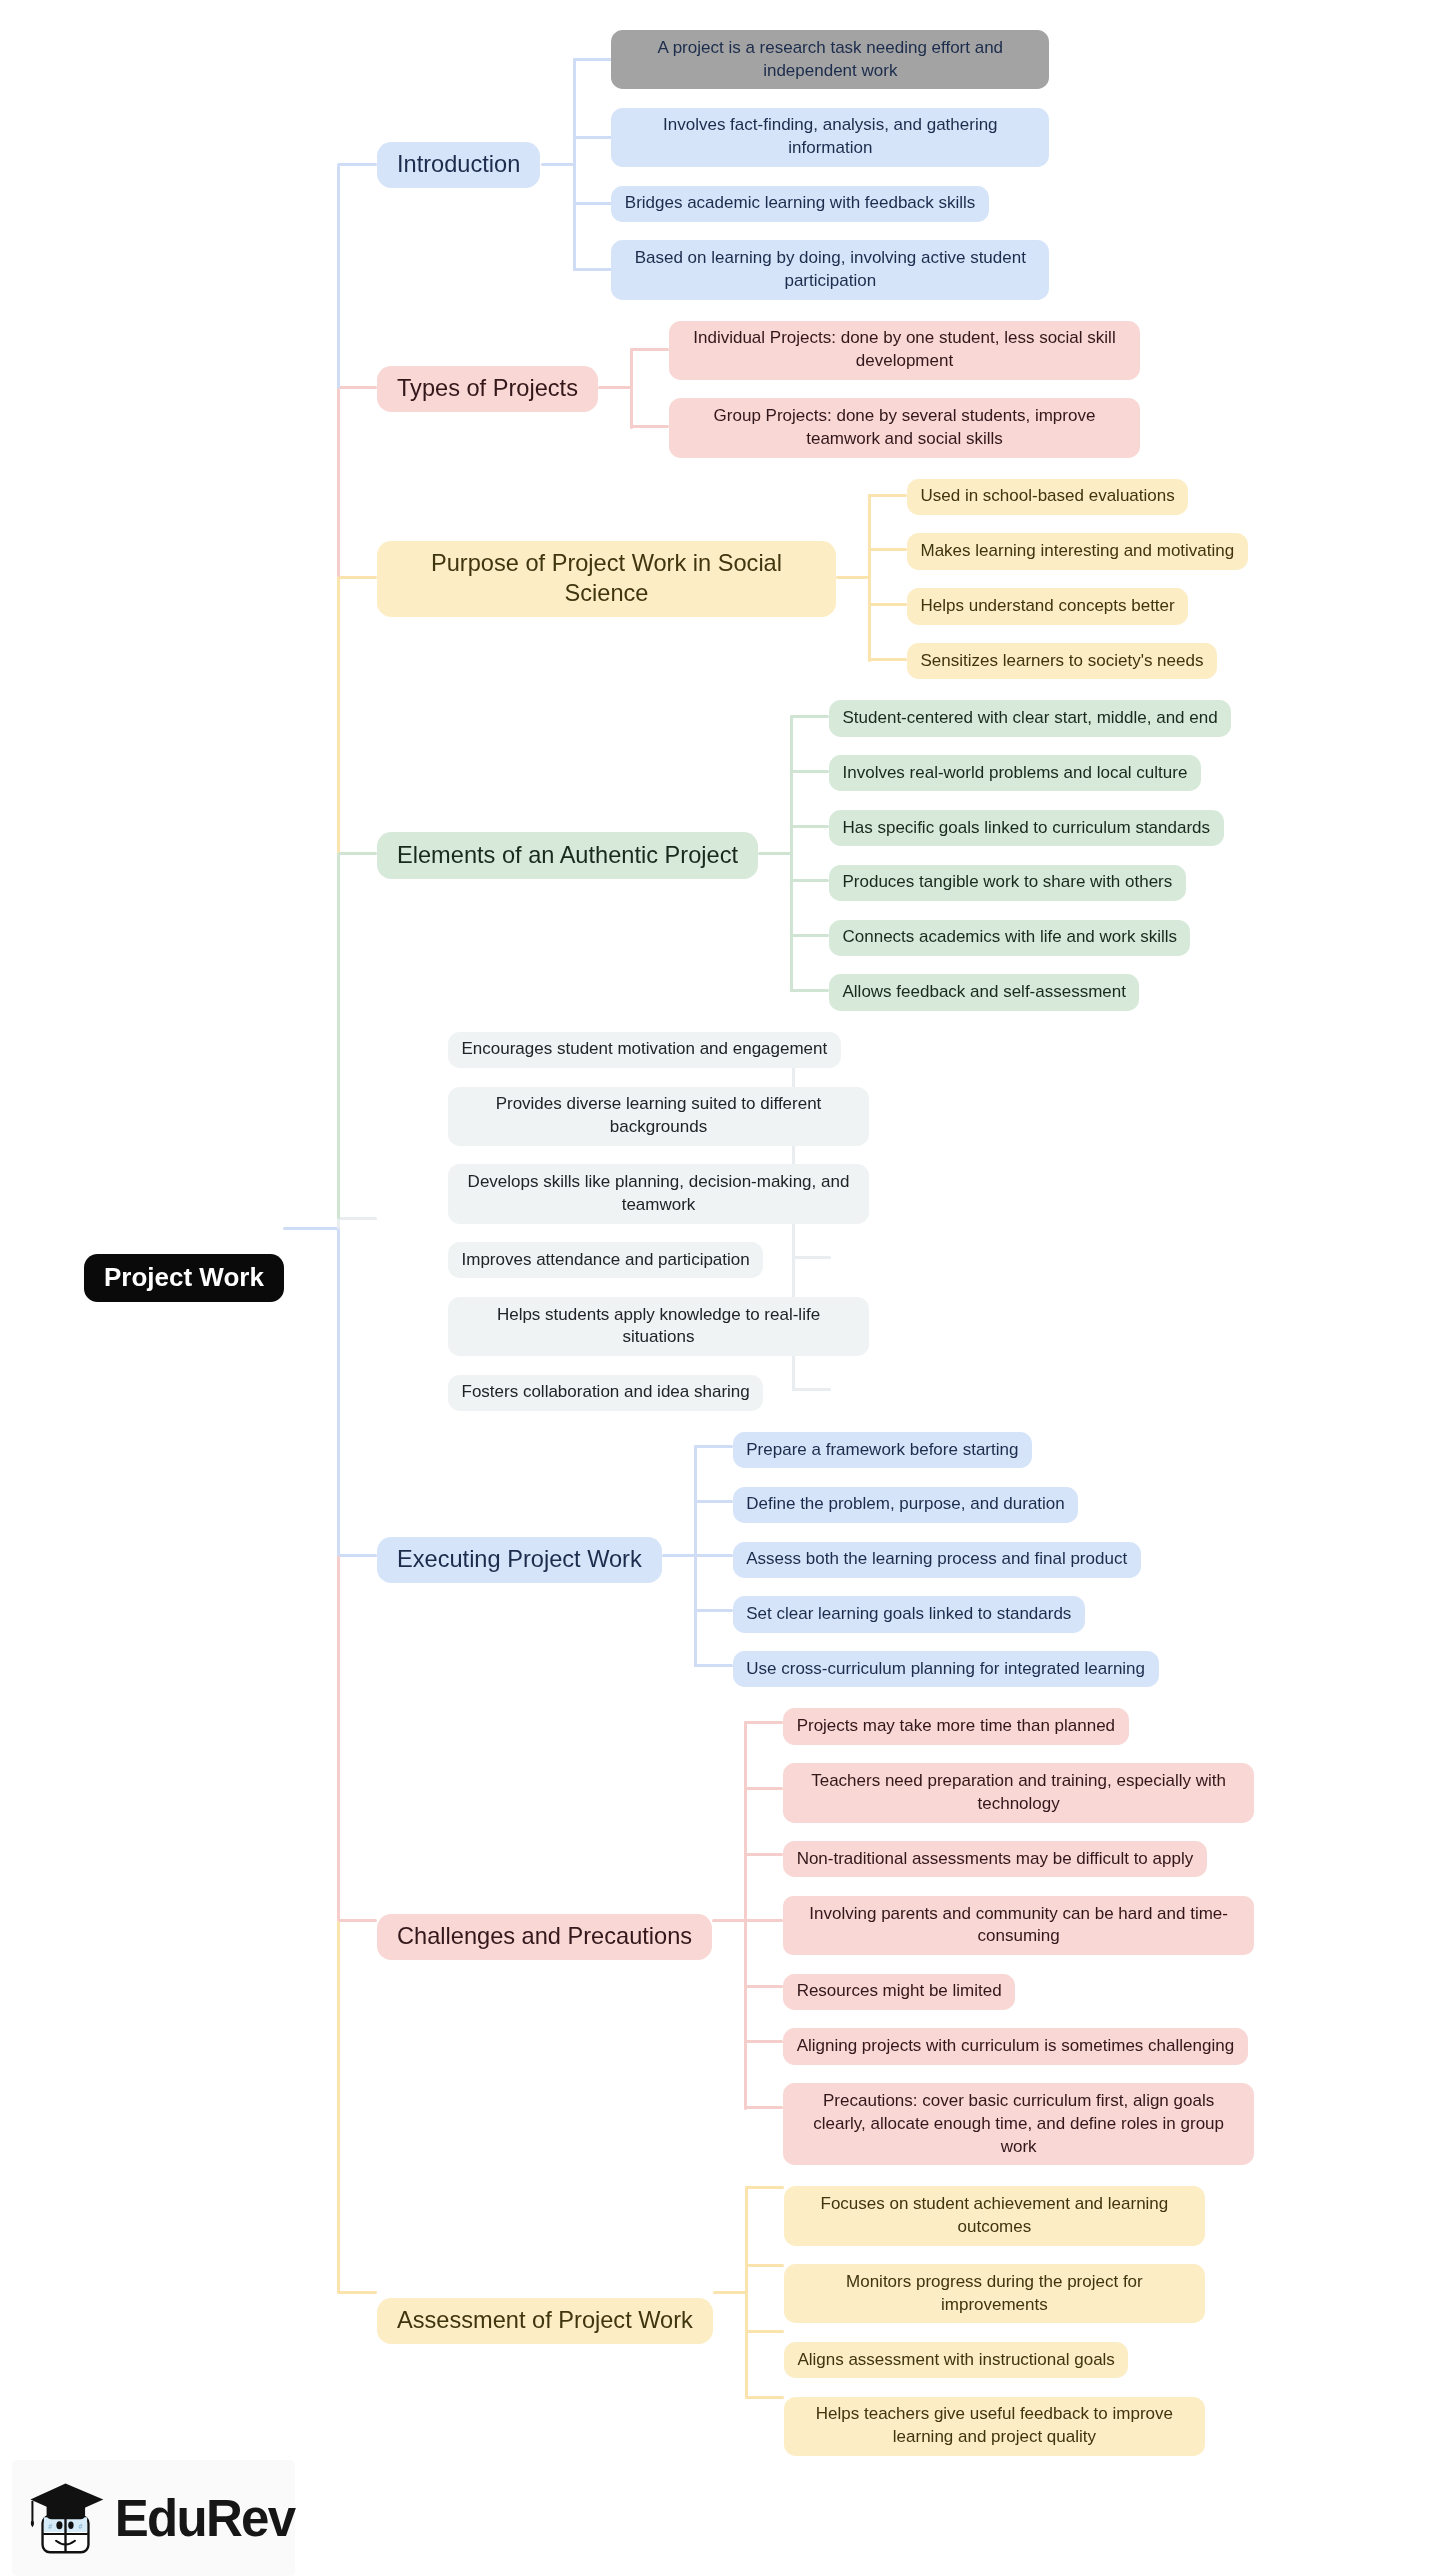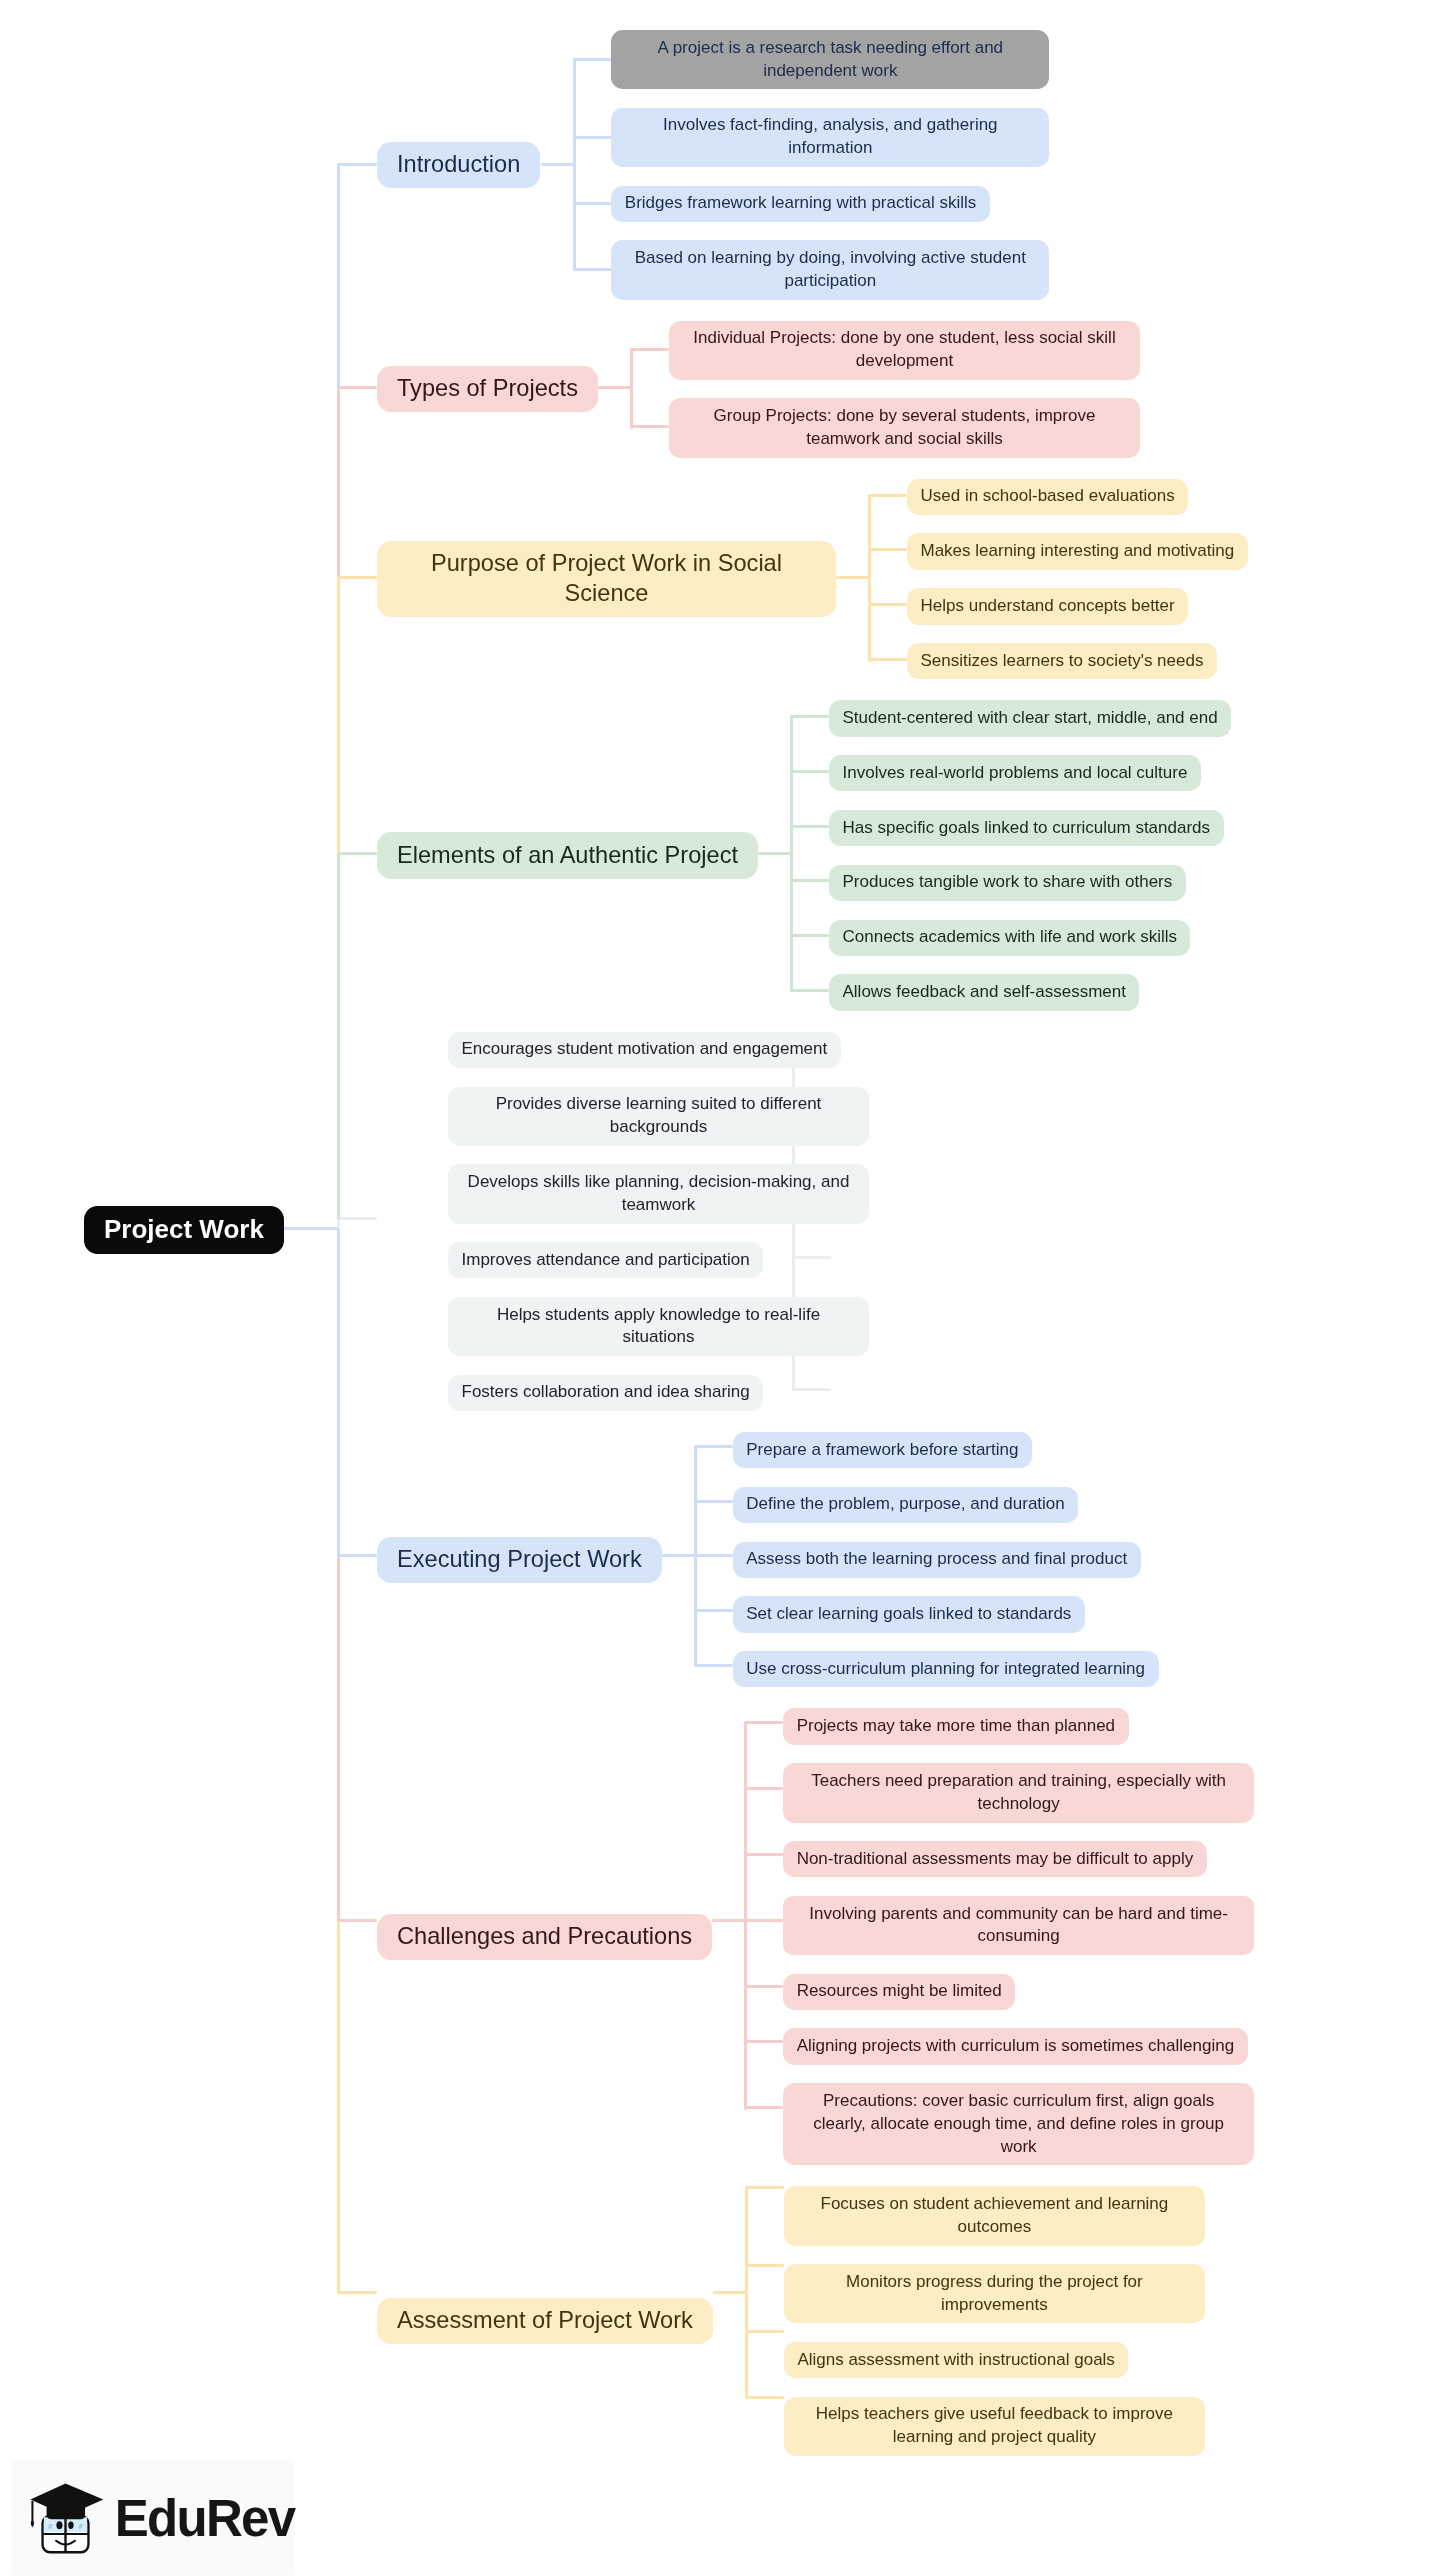--- a/index.html
+++ b/index.html
@@ -61,30 +61,30 @@
   }
   .logo-text{
     font-size:51px;font-weight:bold;color:#161616;letter-spacing:-1.7px;
   }
 </style>
 </head>
 <body>
 
 <div id="canvas">
 
-  <div id="root-node" style="background: rgb(10, 10, 10); color: rgb(255, 255, 255); top: 1206px;">Project Work</div>
+  <div id="root-node" style="background: rgb(10, 10, 10); color: rgb(255, 255, 255); top: 1254px;">Project Work</div>
 
   <div class="branches">
 
     <section class="branch b1">
       <div class="bnode" style="background: rgb(214, 228, 249); color: rgb(28, 44, 76);">Introduction</div>
       <div class="kids">
         <div class="cnode" style="background: #a3a3a3; color: rgb(28, 44, 76);">A project is a research task needing effort and independent work</div>
         <div class="cnode" style="background: rgb(214, 228, 249); color: rgb(28, 44, 76);">Involves fact-finding, analysis, and gathering information</div>
-        <div class="cnode" style="background: rgb(214, 228, 249); color: rgb(28, 44, 76);">Bridges framework learning with practical skills</div>
+        <div class="cnode" style="background: rgb(214, 228, 249); color: rgb(28, 44, 76);">Bridges academic learning with feedback skills</div>
         <div class="cnode" style="background: rgb(214, 228, 249); color: rgb(28, 44, 76);">Based on learning by doing, involving active student participation</div>
       </div>
     </section>
 
     <section class="branch b2">
       <div class="bnode" style="background: rgb(248, 215, 213); color: rgb(51, 23, 26);">Types of Projects</div>
       <div class="kids">
         <div class="cnode" style="background: rgb(248, 215, 213); color: rgb(51, 23, 26);">Individual Projects: done by one student, less social skill development</div>
         <div class="cnode" style="background: rgb(248, 215, 213); color: rgb(51, 23, 26);">Group Projects: done by several students, improve teamwork and social skills</div>
       </div>

